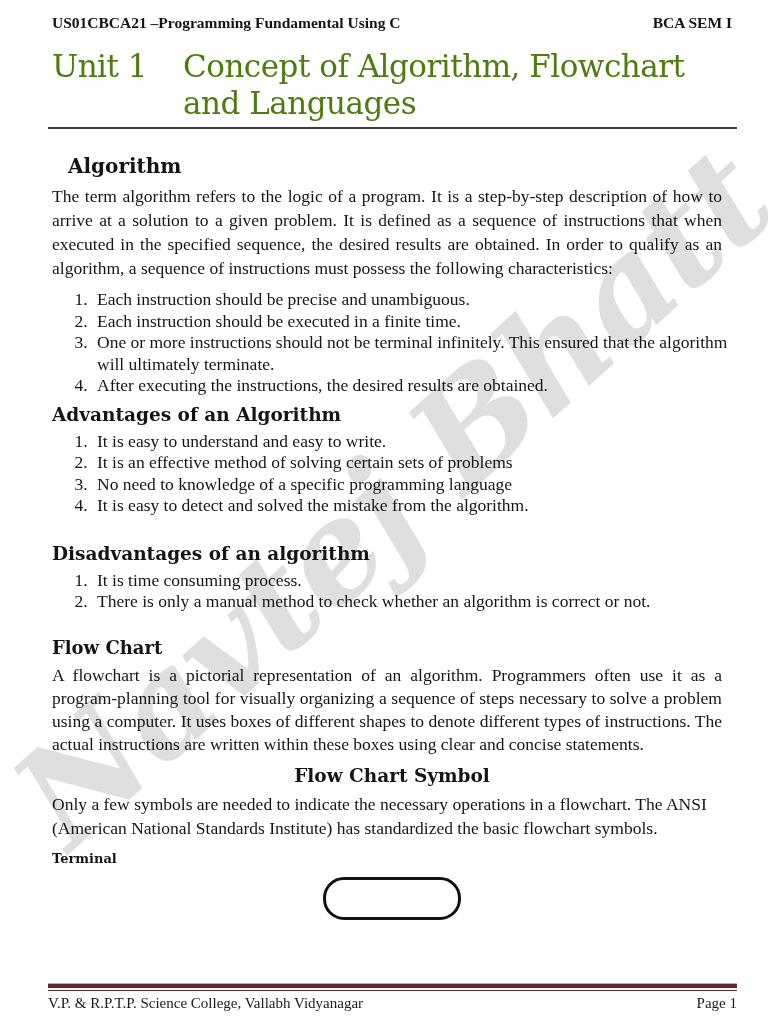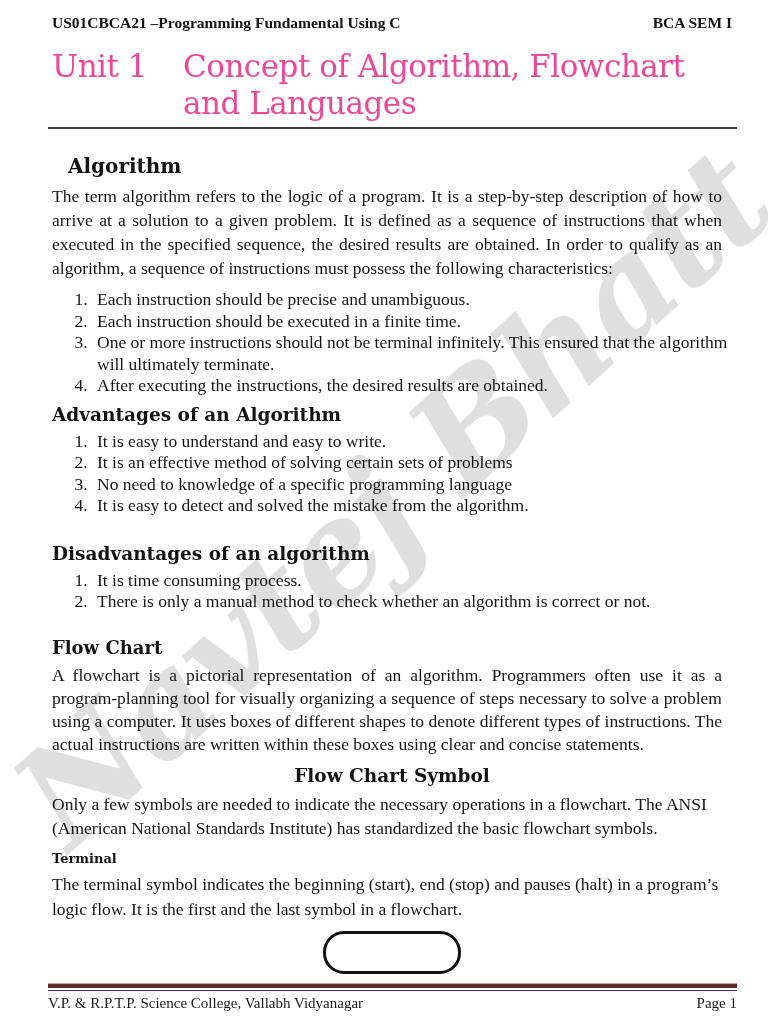--- a/index.html
+++ b/index.html
@@ -23,21 +23,21 @@
     white-space:nowrap; z-index:0; pointer-events:none;
   }
 
   .content { position:relative; z-index:1; padding:14px 36px 0 52px; }
 
   .hdr { display:flex; justify-content:space-between; font-weight:bold; font-size:15.5px; line-height:18px; }
 
   .title {
     margin:16px 0 0 0; display:flex;
     font-family:"DejaVu Serif", serif; font-weight:normal;
-    font-size:31px; line-height:37px; color:#ec4899; letter-spacing:-0.5px;
+    font-size:31px; line-height:37px; color:#4d7c0f; letter-spacing:-0.5px;
   }
   .title .unit { width:131px; flex:0 0 auto; }
   .title-rule { border:none; border-top:2px solid #3c3c3c; margin:5px -5px 0 -4px; }
 
   h2, h3, h4 { font-family:"DejaVu Serif", serif; color:#141414; }
   h2.alg  { font-size:20px; margin:26px 0 0 16px; line-height:23px; }
   h2.flow { font-size:18px; margin:22px 0 0 0; line-height:25px; }
   h3 { font-size:18.5px; margin:7px 0 0 0; line-height:22px; }
   h3.dis { margin-top:26px; }
   h3.fcs { margin-top:9px;text-align:center; }
@@ -116,21 +116,20 @@
       <li>There is only a manual method to check whether an algorithm is correct or not.</li>
     </ol>
 
     <h2 class="flow">Flow Chart</h2>
     <p class="just flow-body">A flowchart is a pictorial representation of an algorithm. Programmers often use it as a program-planning tool for visually organizing a sequence of steps necessary to solve a problem using a computer. It uses boxes of different shapes to denote different types of instructions. The actual instructions are written within these boxes using clear and concise statements.</p>
 
     <h3 class="fcs">Flow Chart Symbol</h3>
     <p class="fcs-body">Only a few symbols are needed to indicate the necessary operations in a flowchart. The ANSI (American National Standards Institute) has standardized the basic flowchart symbols.</p>
 
     <h4 class="term">Terminal</h4>
-    <p class="term-body">The terminal symbol indicates the beginning (start), end (stop) and pauses (halt) in a program’s logic flow. It is the first and the last symbol in a flowchart.</p>
 
     <div class="terminal-shape"></div>
 
   </div>
 
   <footer>
     <div class="frule-thick"></div>
     <div class="frule-thin"></div>
     <div class="footer-row">
       <span>V.P. &amp; R.P.T.P. Science College, Vallabh Vidyanagar</span>

